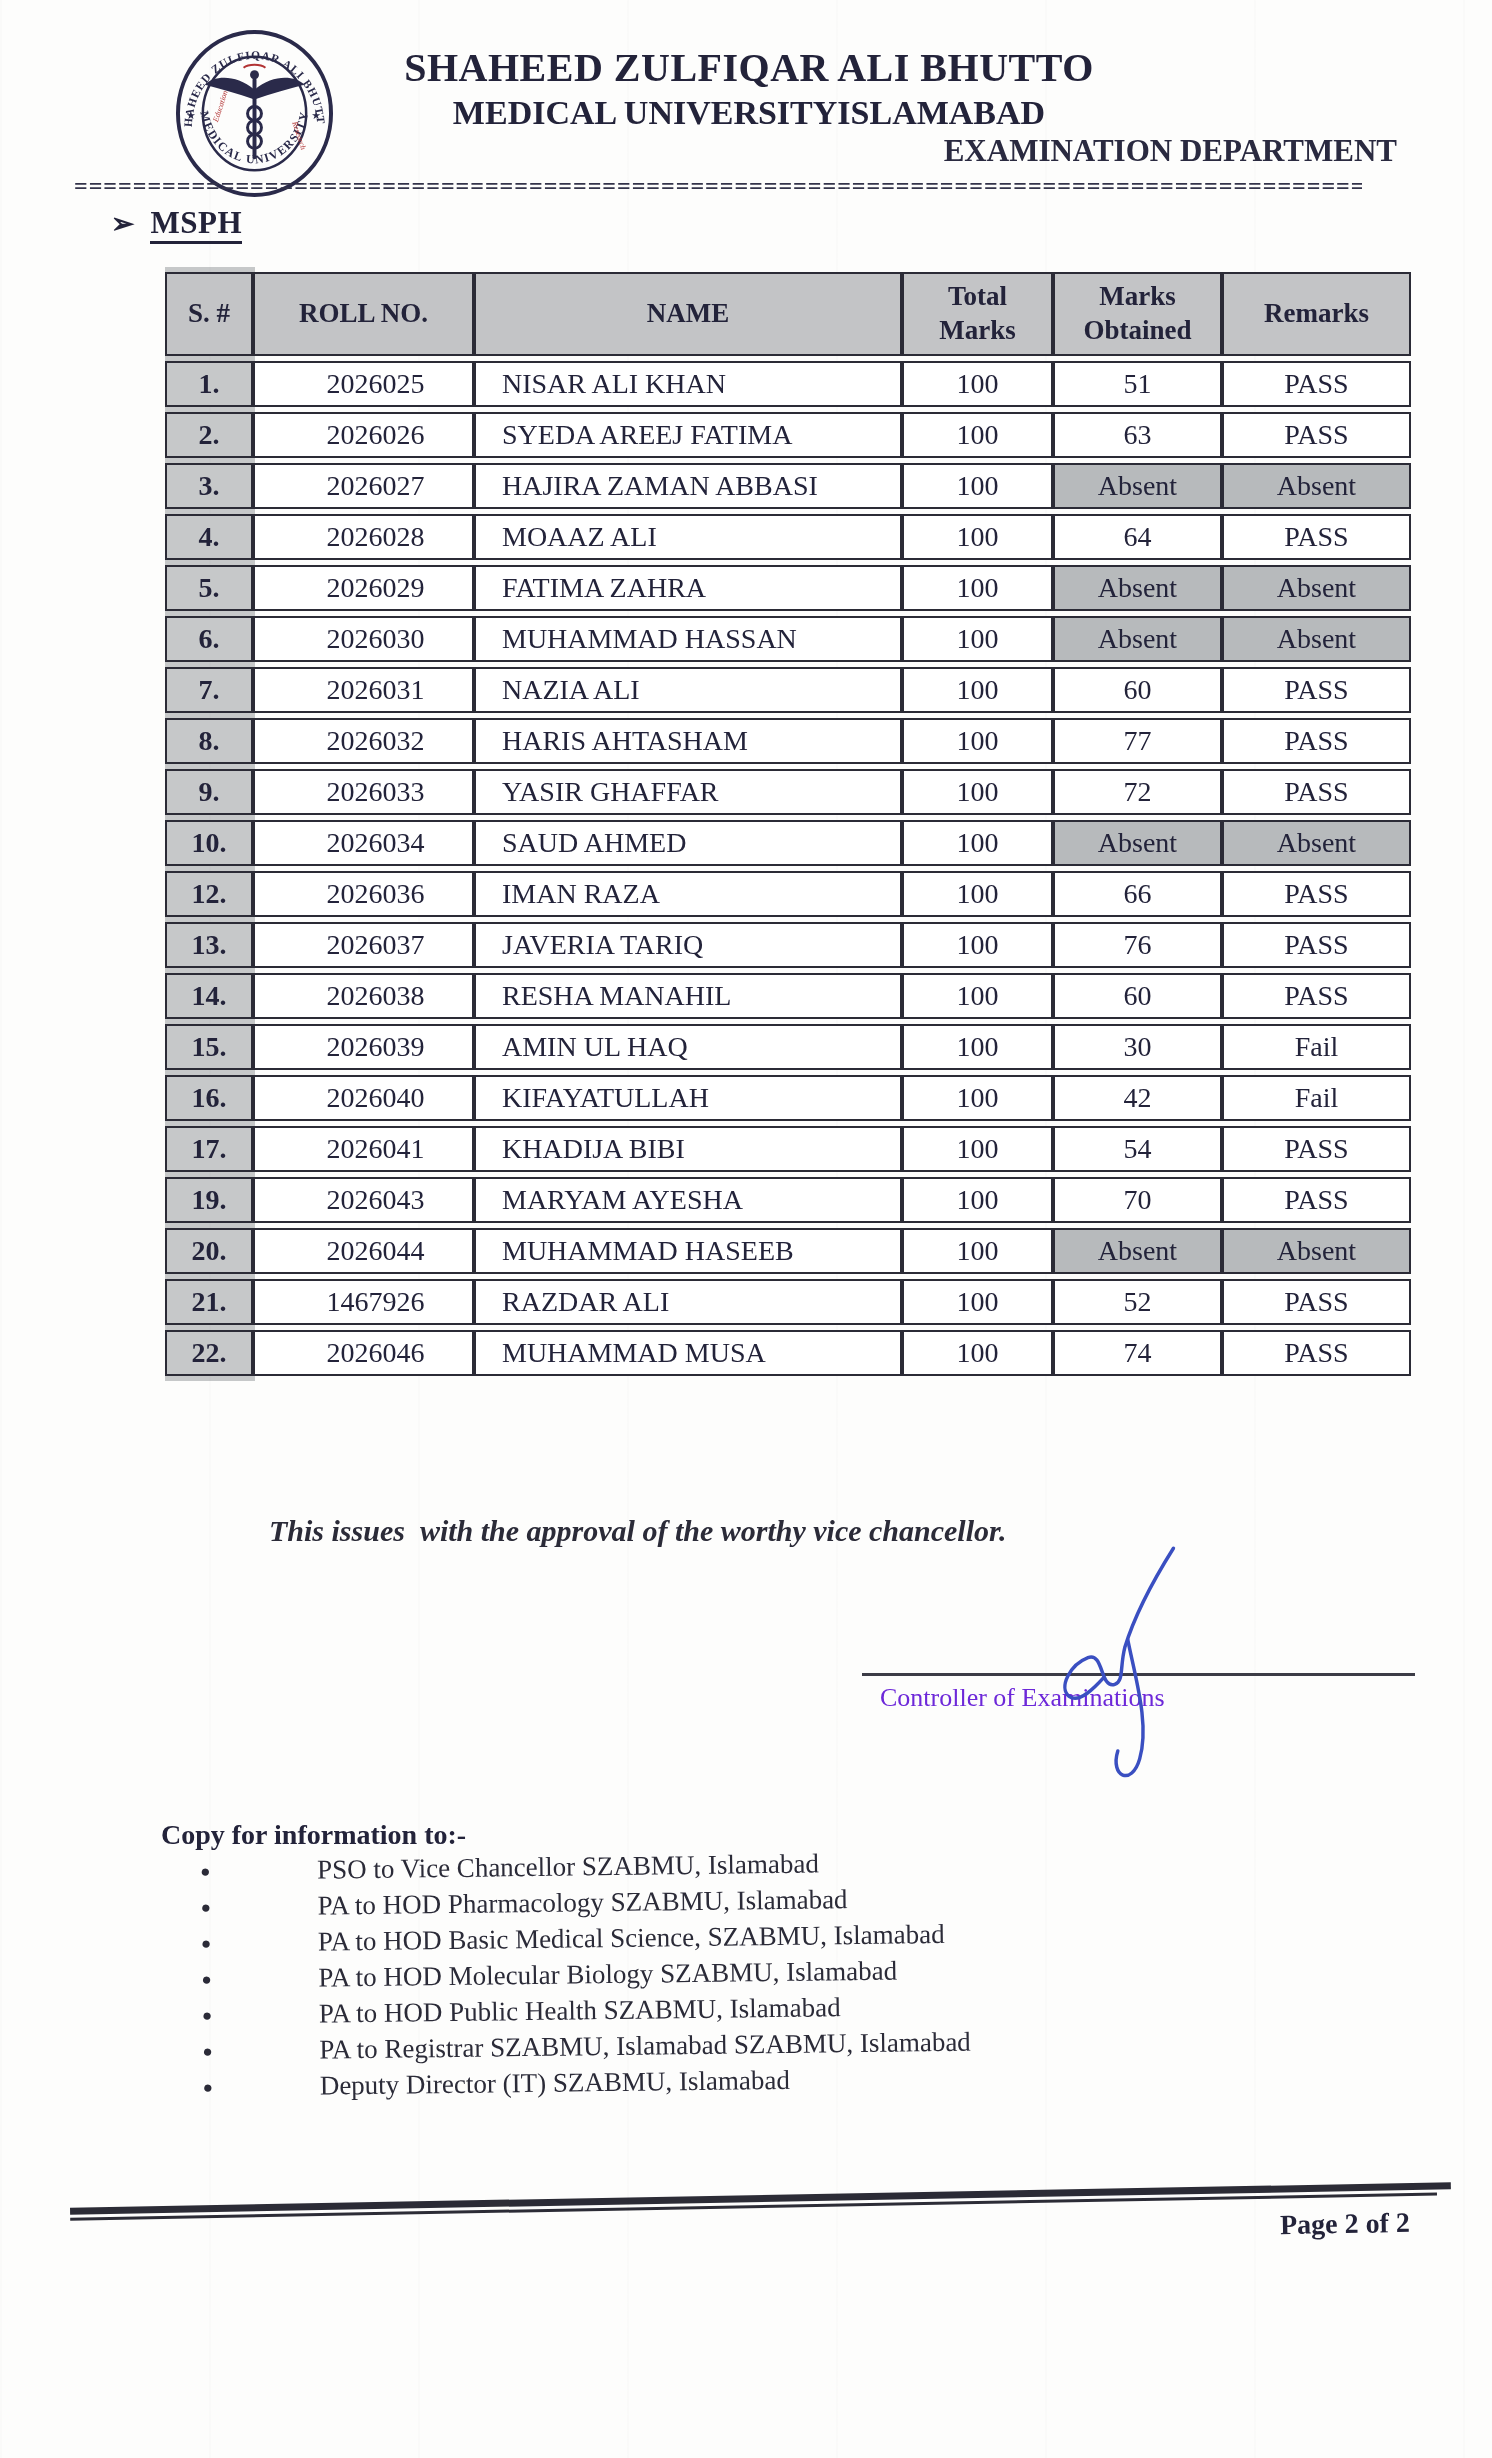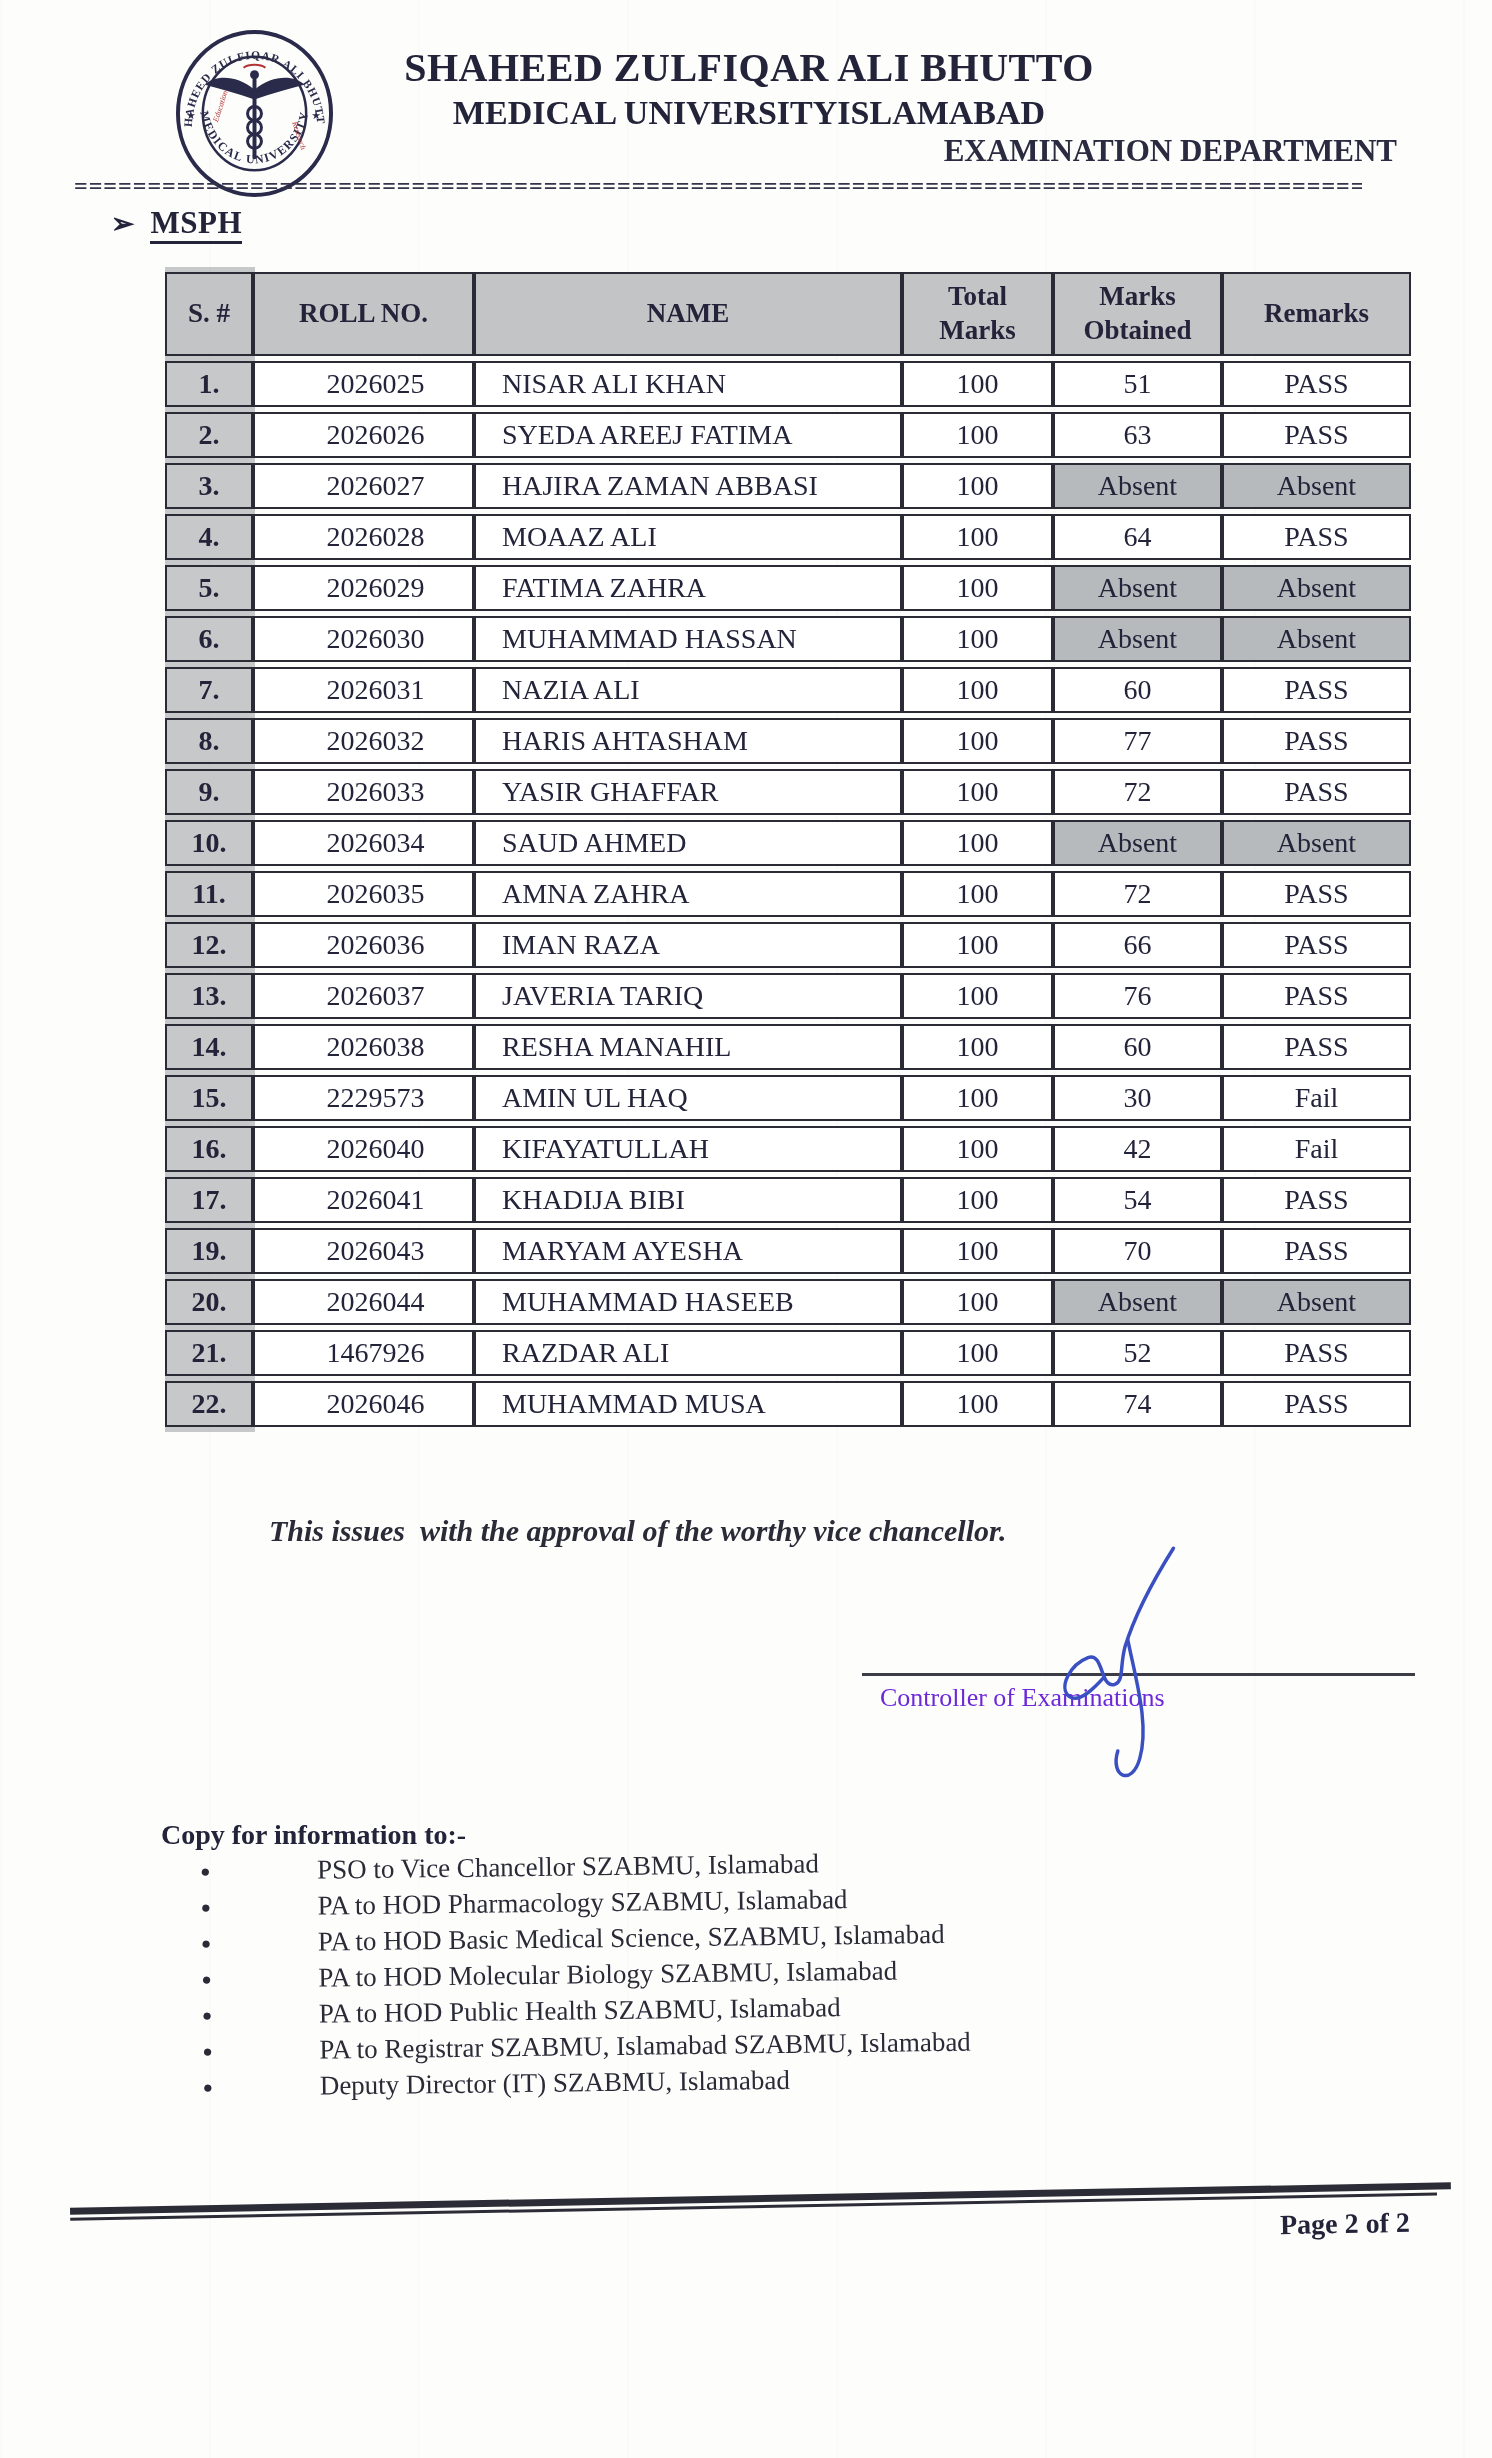--- a/index.html
+++ b/index.html
@@ -200,28 +200,20 @@
           </tr>
           <tr>
             <td class="col-sn">10.</td>
             <td class="col-roll">2026034</td>
             <td class="col-name">SAUD AHMED</td>
             <td class="col-total">100</td>
             <td class="col-obtained absent">Absent</td>
             <td class="col-remarks absent">Absent</td>
           </tr>
           <tr>
-            <td class="col-sn">11.</td>
-            <td class="col-roll">2026035</td>
-            <td class="col-name">AMNA ZAHRA</td>
-            <td class="col-total">100</td>
-            <td class="col-obtained">72</td>
-            <td class="col-remarks">PASS</td>
-          </tr>
-          <tr>
             <td class="col-sn">12.</td>
             <td class="col-roll">2026036</td>
             <td class="col-name">IMAN RAZA</td>
             <td class="col-total">100</td>
             <td class="col-obtained">66</td>
             <td class="col-remarks">PASS</td>
           </tr>
           <tr>
             <td class="col-sn">13.</td>
             <td class="col-roll">2026037</td>
@@ -233,21 +225,21 @@
           <tr>
             <td class="col-sn">14.</td>
             <td class="col-roll">2026038</td>
             <td class="col-name">RESHA MANAHIL</td>
             <td class="col-total">100</td>
             <td class="col-obtained">60</td>
             <td class="col-remarks">PASS</td>
           </tr>
           <tr>
             <td class="col-sn">15.</td>
-            <td class="col-roll">2229573</td>
+            <td class="col-roll">2026039</td>
             <td class="col-name">AMIN UL HAQ</td>
             <td class="col-total">100</td>
             <td class="col-obtained">30</td>
             <td class="col-remarks">Fail</td>
           </tr>
           <tr>
             <td class="col-sn">16.</td>
             <td class="col-roll">2026040</td>
             <td class="col-name">KIFAYATULLAH</td>
             <td class="col-total">100</td>

